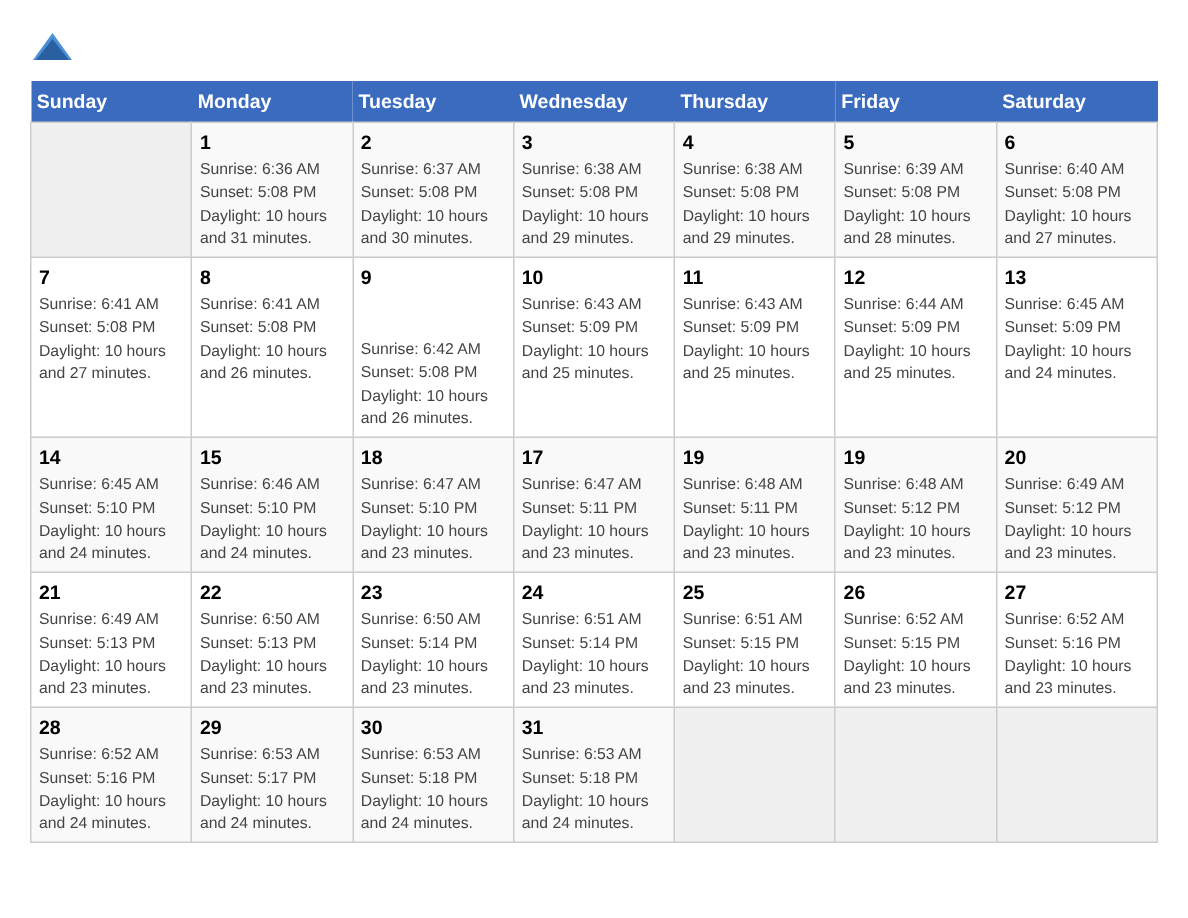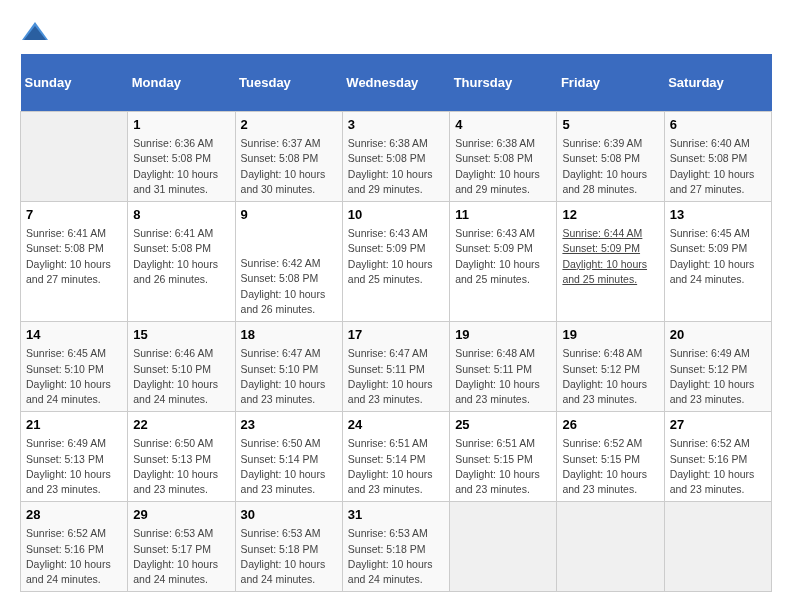--- a/index.html
+++ b/index.html
@@ -38,21 +38,21 @@
       color: #555;
     }
     table {
       width: 100%;
       border-collapse: collapse;
       font-size: 11px;
     }
     thead tr th {
       background-color: #3a6bbf;
       color: white;
-      padding: 21px 4px;
+      padding: 6px 4px;
       text-align: left;
       font-size: 13px;
       font-weight: bold;
     }
     tbody tr td {
       border: 1px solid #ccc;
       vertical-align: top;
       padding: 4px 5px;
       width: calc(100%/7);
       min-height: 80px;
@@ -190,21 +190,21 @@
         </td>
         <td>
           <span class="day-num">11</span>
           <div class="day-info" style="white-space: pre-line;">Sunrise: 6:43 AM
 Sunset: 5:09 PM
 Daylight: 10 hours
 and 25 minutes.</div>
         </td>
         <td>
           <span class="day-num">12</span>
-          <div class="day-info" style="white-space: pre-line; text-decoration: underline;">Sunrise: 6:44 AM
+          <div class="day-info" style="white-space: pre-line;">Sunrise: 6:44 AM
 Sunset: 5:09 PM
 Daylight: 10 hours
 and 25 minutes.</div>
         </td>
         <td>
           <span class="day-num">13</span>
           <div class="day-info" style="white-space: pre-line;">Sunrise: 6:45 AM
 Sunset: 5:09 PM
 Daylight: 10 hours
 and 24 minutes.</div>

